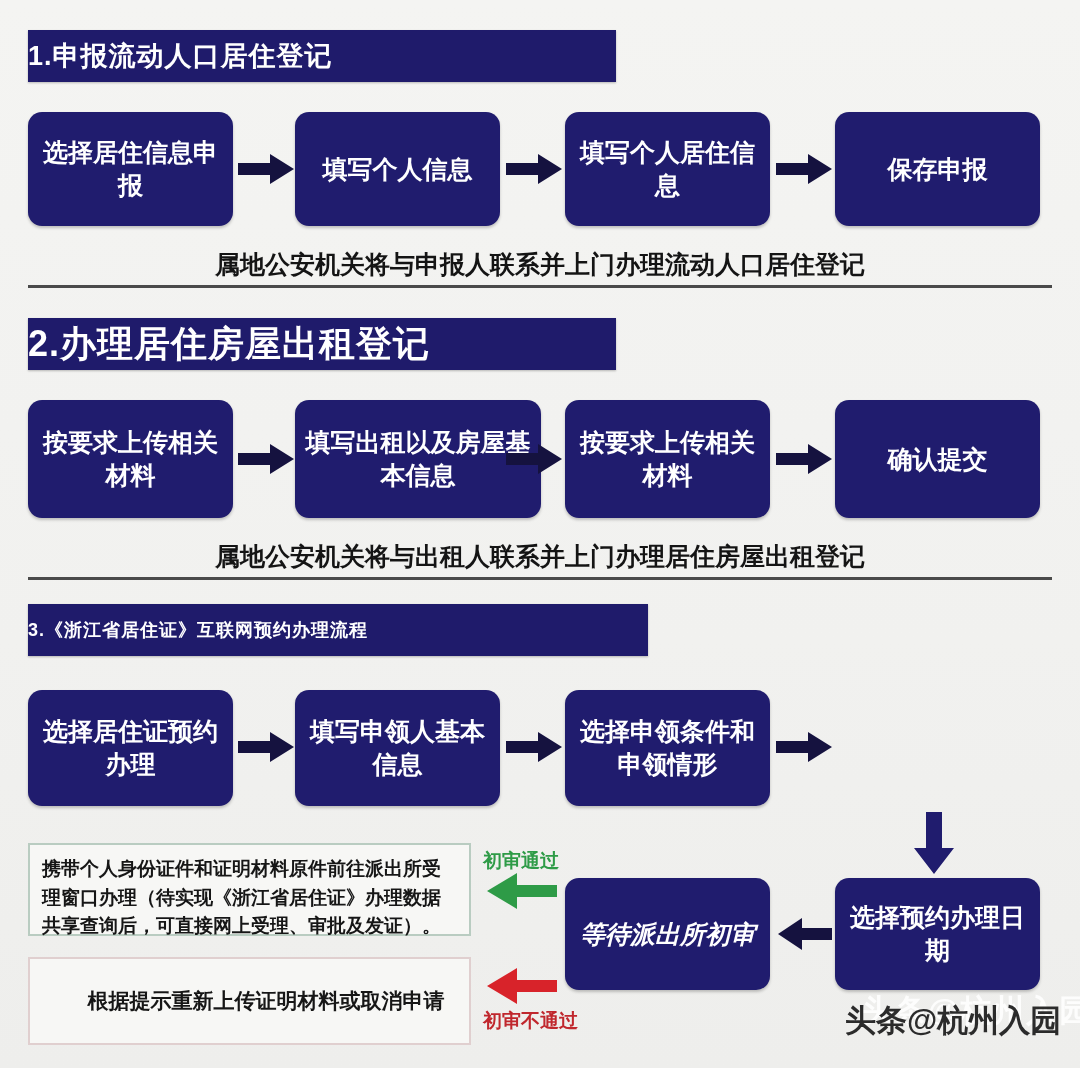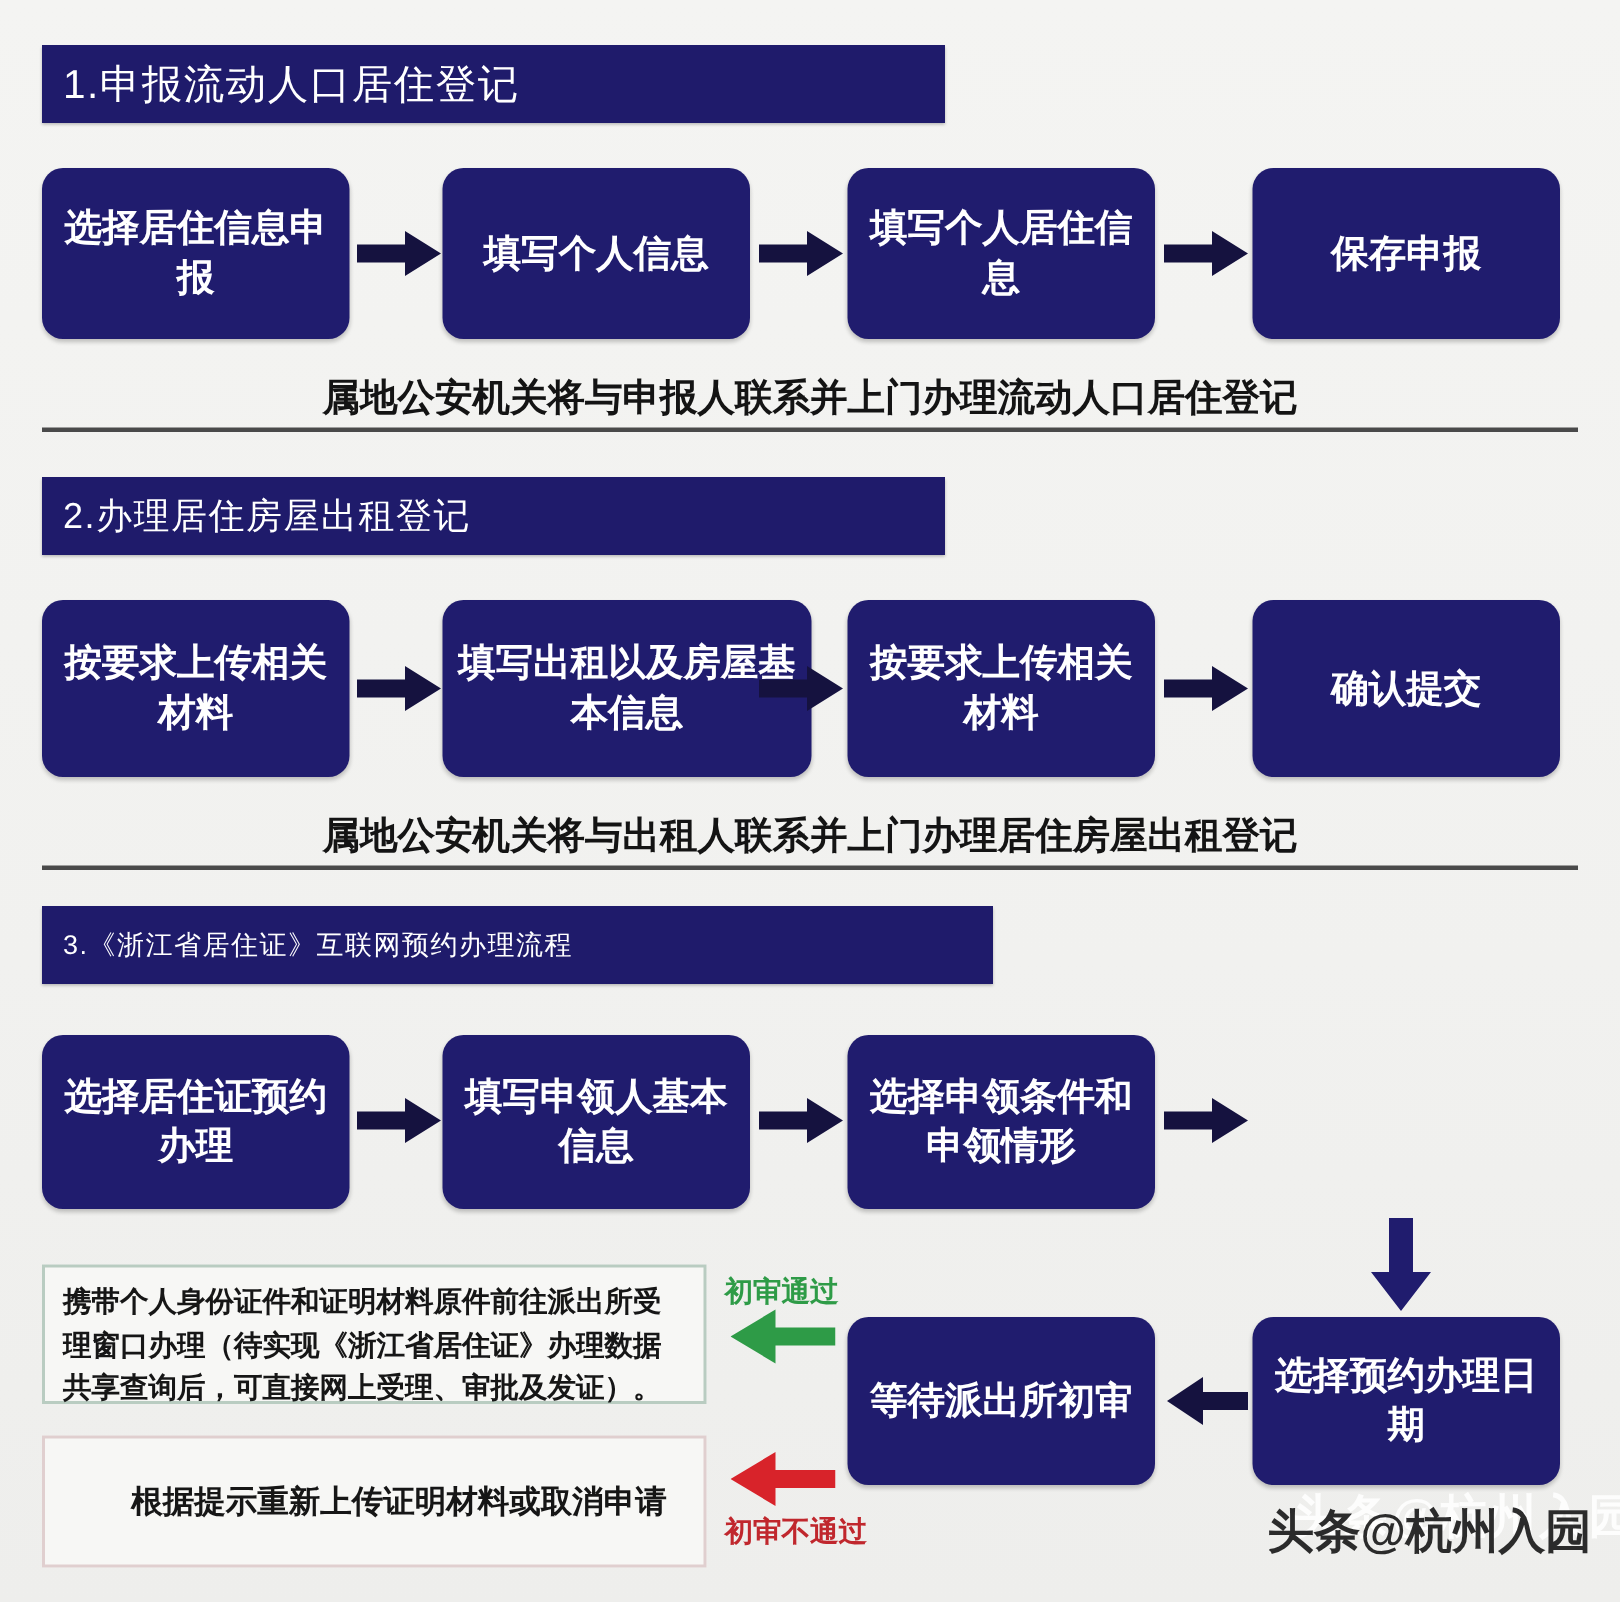--- a/index.html
+++ b/index.html
@@ -19,29 +19,28 @@
     width: 1080px;
     height: 1068px;
     background: linear-gradient(180deg,#f4f4f2 0%, #f1f1ef 60%, #eeeeec 100%);
   }
 
   
   .section-header {
     position: absolute;
     background: #1f1b6b;
     color: #ffffff;
-    font-weight: normal;
+    font-weight: bold;
     display: flex;
     align-items: center;
-    padding-left: 14px;
     letter-spacing: 1px;
     box-shadow: 0 1px 2px rgba(0,0,0,0.25);
   }
   .sh1 { left: 28px; top: 30px;  width: 588px; height: 52px; font-size: 27px; }
-  .sh2 { left: 28px; top: 318px; width: 588px; height: 52px; font-size: 24px; }
+  .sh2 { left: 28px; top: 318px; width: 588px; height: 52px; font-size: 36px; }
   .sh3 { left: 28px; top: 604px; width: 620px; height: 52px; font-size: 18px; }
 
   
   .fbox {
     position: absolute;
     background: #201c6e;
     color: #ffffff;
     border-radius: 14px;
     display: flex;
     align-items: center;
@@ -67,21 +66,21 @@
   .r2b3 { left: 565px; top: 400px; width: 205px; height: 118px; }
   .r2b4 { left: 835px; top: 400px; width: 205px; height: 118px; }
 
   
   .r3b1 { left: 28px;  top: 690px; width: 205px; height: 116px; }
   .r3b2 { left: 295px; top: 690px; width: 205px; height: 116px; }
   .r3b3 { left: 565px; top: 690px; width: 205px; height: 116px; }
   .r3b4 { left: 835px; top: 690px; width: 205px; height: 116px; }
 
   
-  .r4b1 { left: 565px; top: 878px; width: 205px; height: 112px; }
+  .r4b1 { left: 565px; top: 878px; width: 205px; height: 112px; font-style: italic; }
   .r4b2 { left: 835px; top: 878px; width: 205px; height: 112px; }
 
   
   .arrow-r {
     position: absolute;
     width: 56px;
     height: 34px;
     color: #15123f;
   }
   .arrow-r svg { width: 100%; height: 100%; display: block; }

